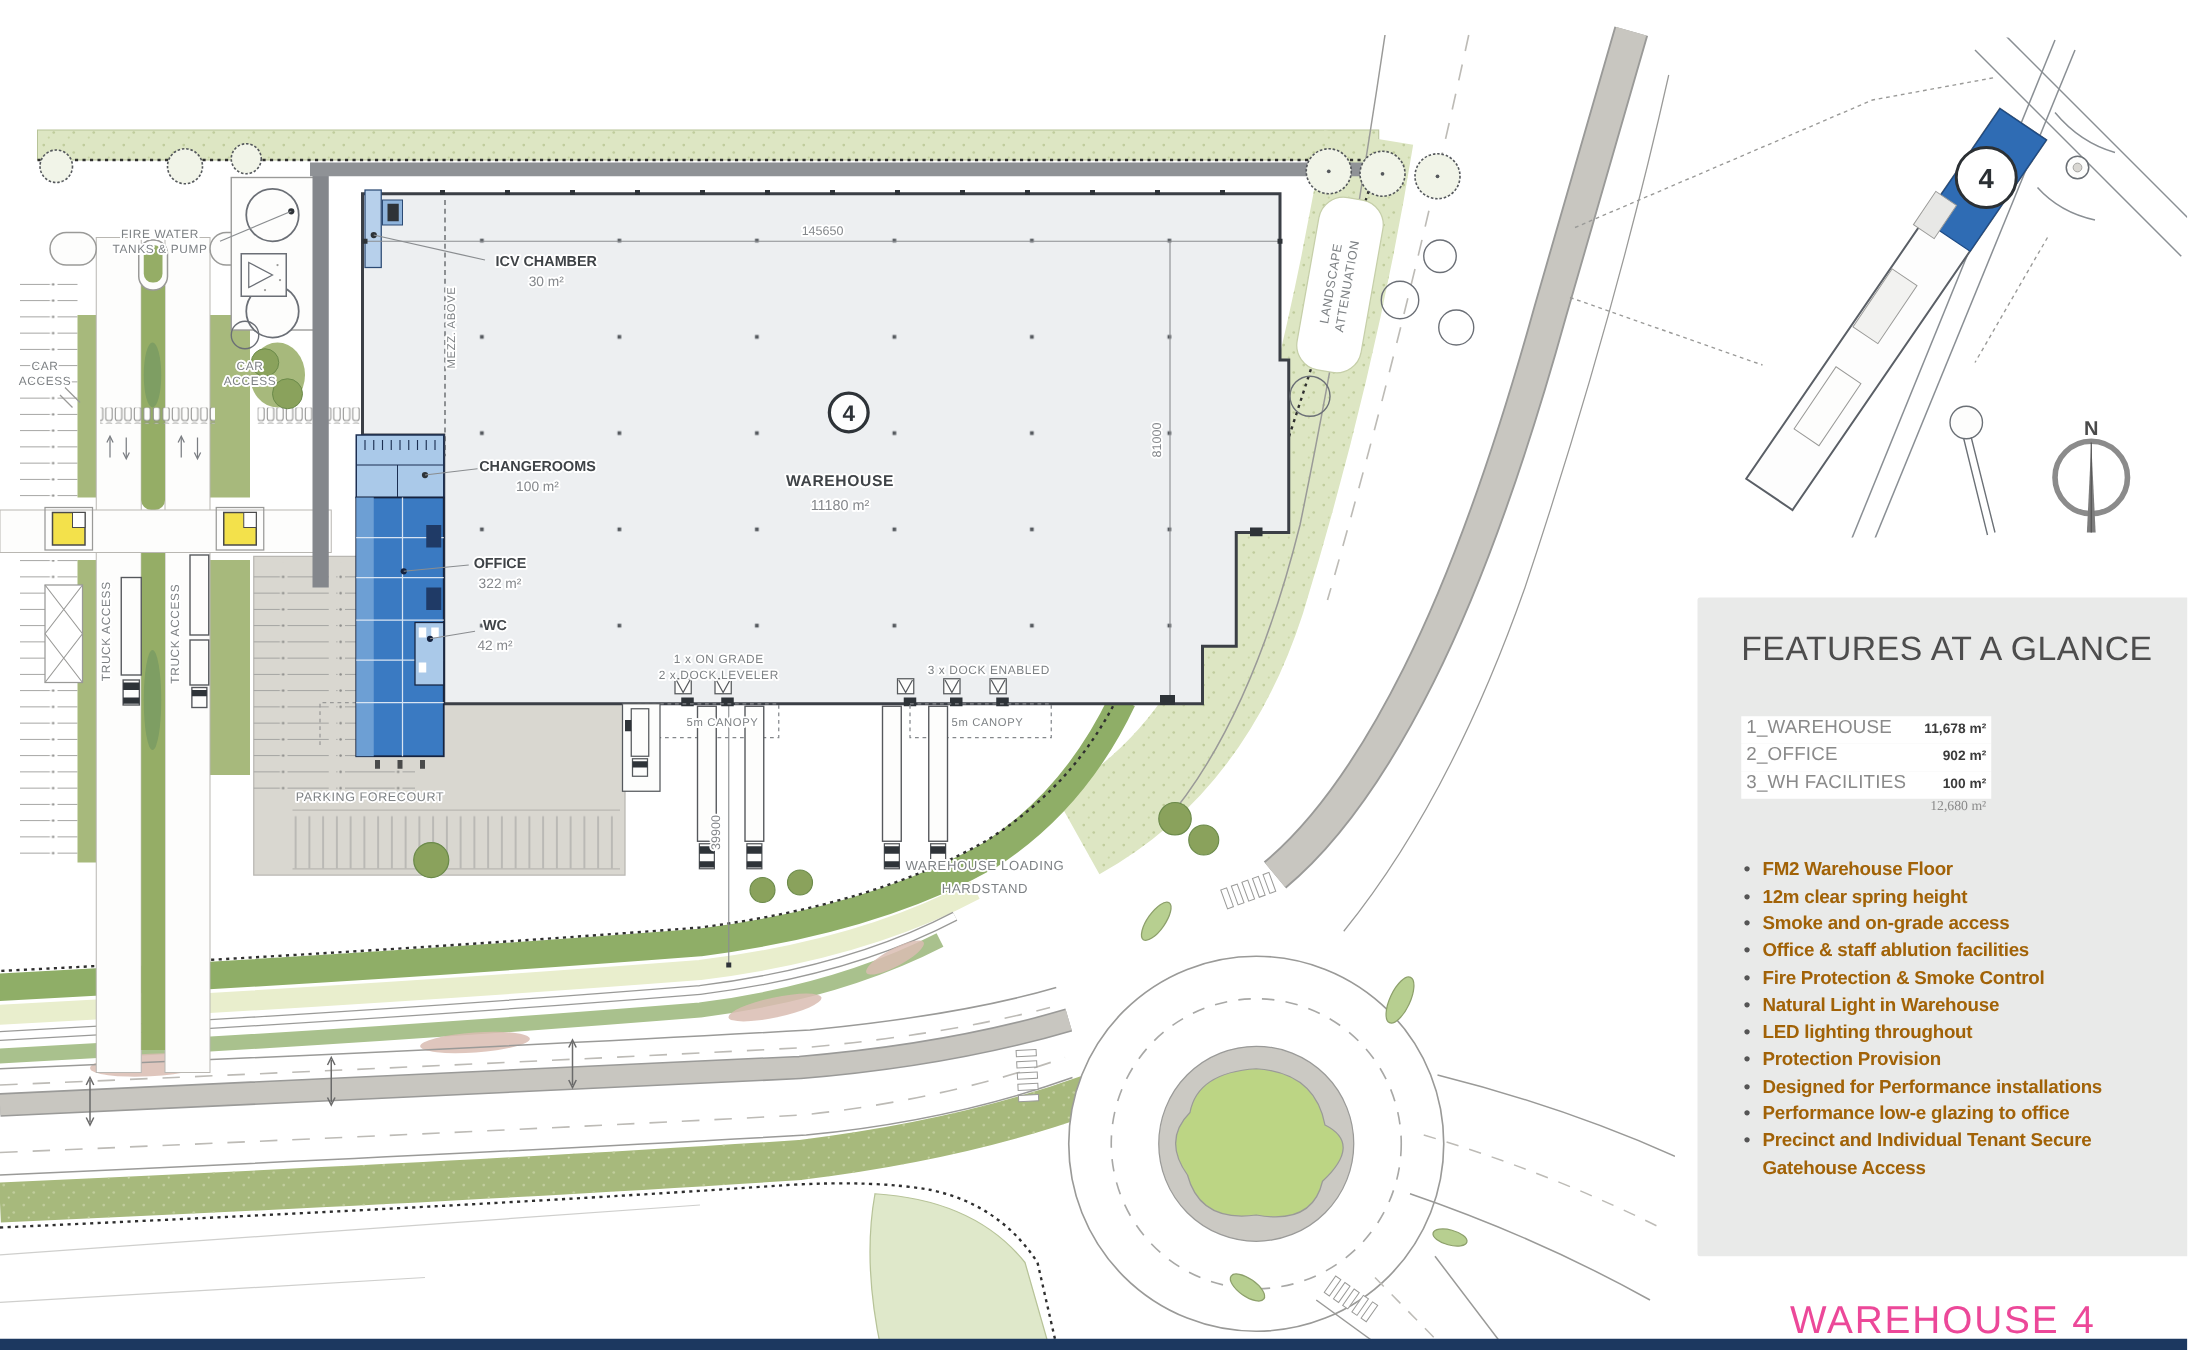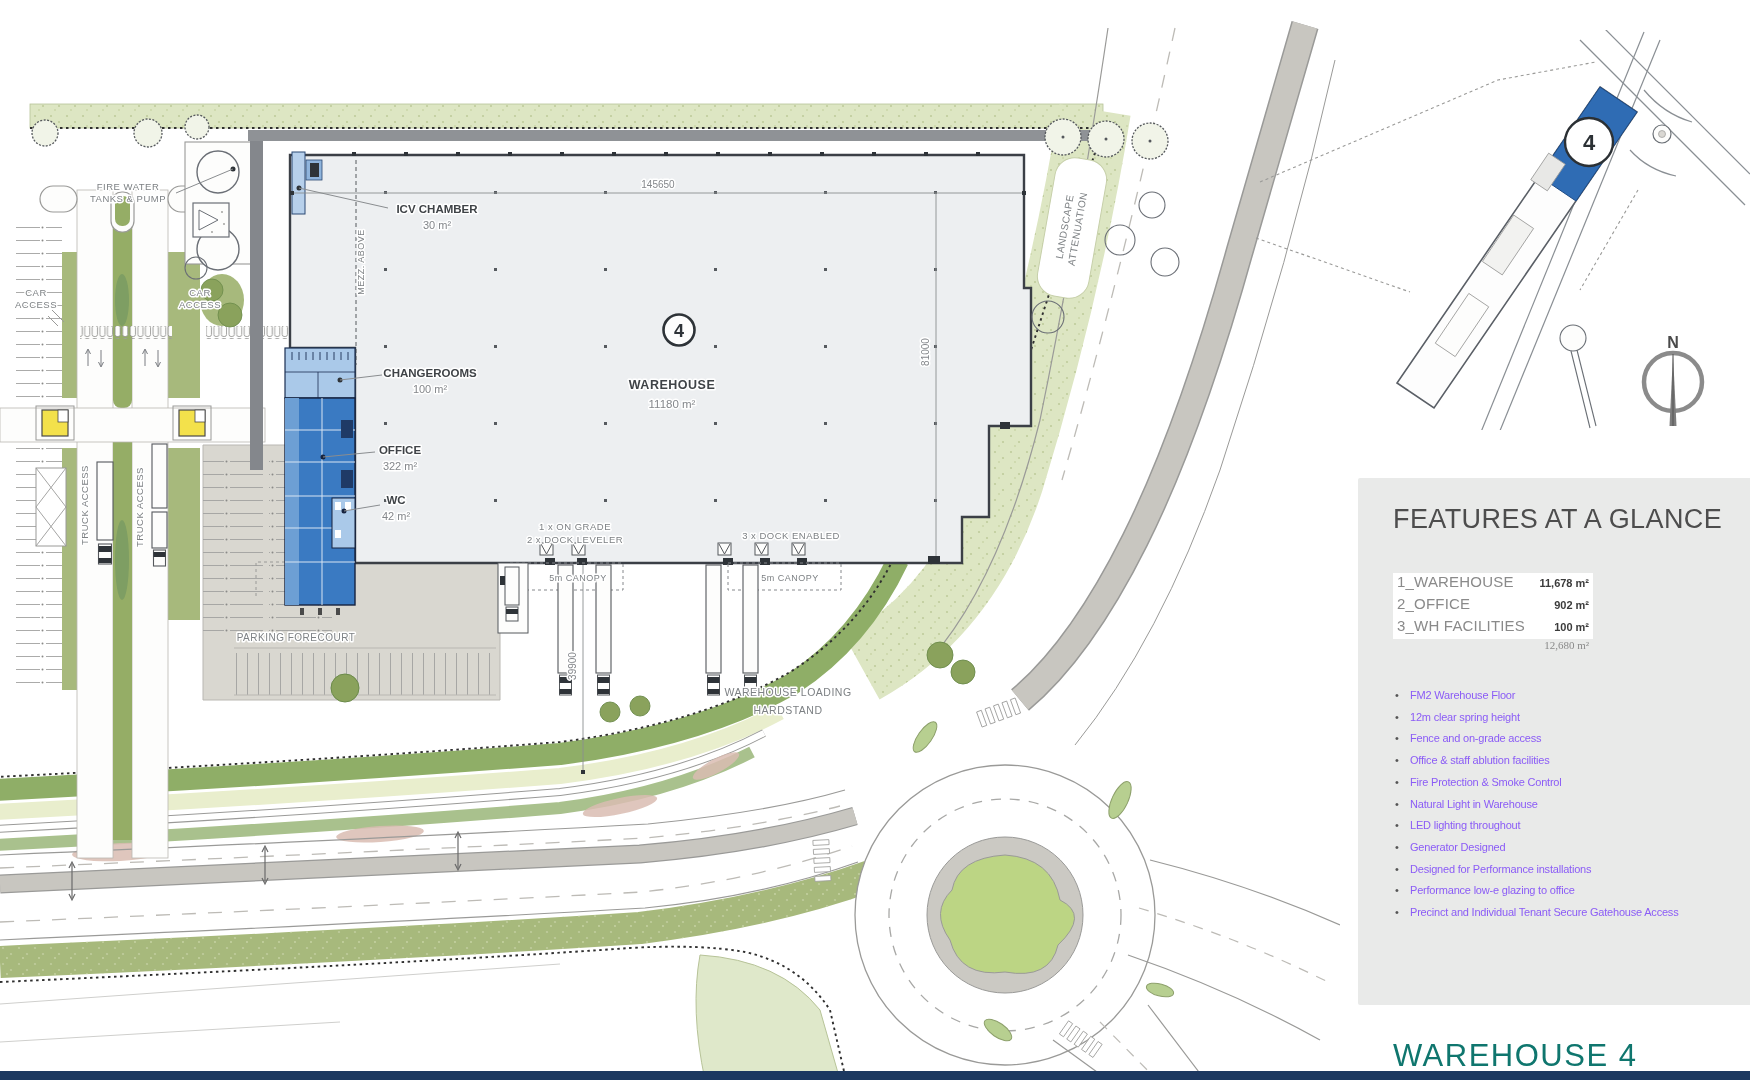--- a/index.html
+++ b/index.html
@@ -18,24 +18,24 @@
             background:#e9eae9;border-radius:2px;color:#3f3f3f;}
   .features h2{margin:26px 0 0 35px;font-size:27px;font-weight:400;color:#4d4d4d;letter-spacing:.4px;}
   .areas{margin:38px 0 0 35px;width:200px;}
   .arow{display:flex;justify-content:space-between;align-items:baseline;height:22px;
         background:#ffffff;padding:0 4px;}
   .arow .lab{font-size:15px;color:#8a8a8a;letter-spacing:.2px;}
   .arow .val{font-size:11px;color:#3b3b3b;font-weight:bold;}
   .arow.total{background:transparent;justify-content:flex-end;font-family:Liberation Serif, serif;}
   .arow.total .val{font-weight:normal;color:#8a8a8a;}
   .features ul{margin:24px 0 0 35px;padding:0;width:330px;list-style:none;}
-  .features li{position:relative;padding-left:17px;font-size:11px;line-height:21.7px;
-               letter-spacing:-.2px;color:#8b5cf6;}
+  .features li{position:relative;padding-left:17px;font-size:15px;line-height:21.7px;
+               letter-spacing:-.2px;color:#a16207;font-weight:bold;}
   .features li::before{content:"•";position:absolute;left:2px;color:#555;}
-  .footer-title{position:absolute;left:1393px;top:1038px;font-size:31px;color:#0f766e;
+  .footer-title{position:absolute;left:1432px;top:1038px;font-size:31px;color:#ec4899;
                 letter-spacing:1.5px;font-weight:400;}
   .navy-bar{position:absolute;left:0;top:1071px;width:1750px;height:9px;background:#1c3860;}
 </style>
 </head>
 <body>
 
 <div id="stage">
 
 <svg id="plan" width="1340" height="1080" viewBox="0 0 1340 1080">
   <defs>
@@ -532,26 +532,26 @@
       <span class="lab">3_WH FACILITIES</span>
       <span class="val">100 m²</span>
     </div>
     <div class="arow total">
       <span class="val">12,680 m²</span>
     </div>
   </div>
   <ul>
     <li>FM2 Warehouse Floor</li>
     <li>12m clear spring height</li>
-    <li>Fence and on-grade access</li>
+    <li>Smoke and on-grade access</li>
     <li>Office &amp; staff ablution facilities</li>
     <li>Fire Protection &amp; Smoke Control</li>
     <li>Natural Light in Warehouse</li>
     <li>LED lighting throughout</li>
-    <li>Generator Designed</li>
+    <li>Protection Provision</li>
     <li>Designed for Performance installations</li>
     <li>Performance low-e glazing to office</li>
     <li>Precinct and Individual Tenant Secure Gatehouse Access</li>
   </ul>
 </div>
 
 <div class="footer-title">WAREHOUSE 4</div>
 <div class="navy-bar"></div>
 
 </div>

